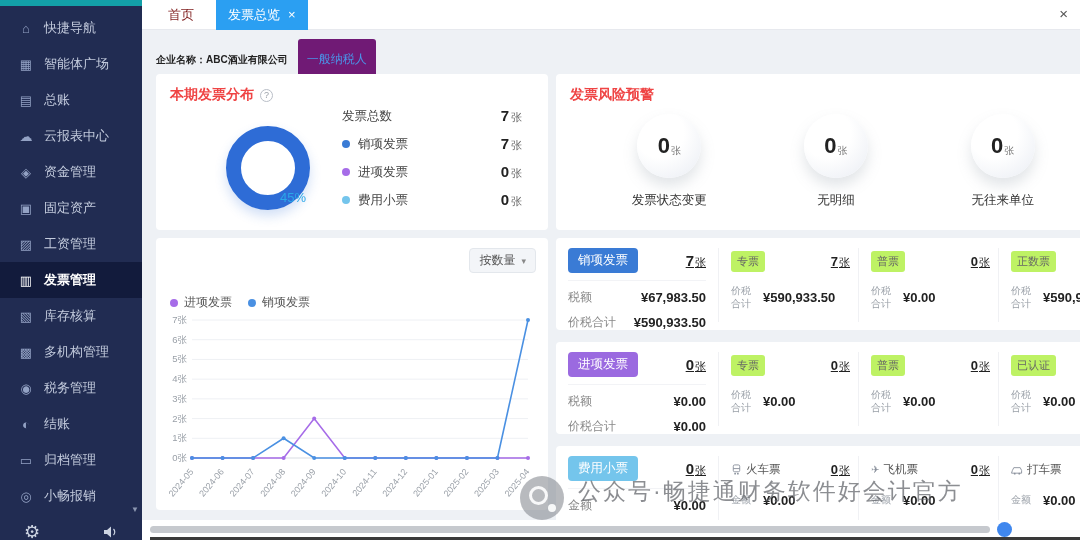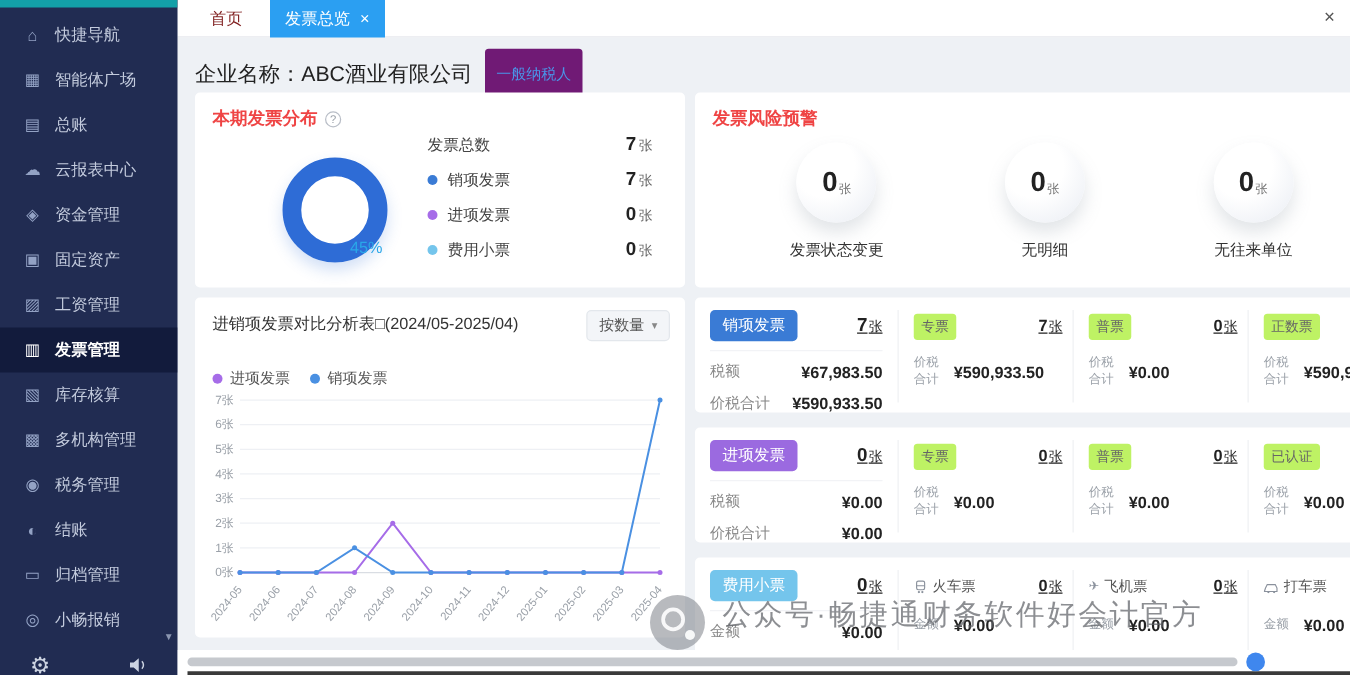--- a/index.html
+++ b/index.html
@@ -24,21 +24,21 @@
   .tabbar{position:absolute;left:142px;top:0;right:0;height:30px;background:#fff;border-bottom:1px solid #e7e9ee;display:flex;align-items:center;padding-left:14px;z-index:4}
   .tab-list{display:flex;gap:10px;height:30px;align-items:stretch}
   .tab{font-size:13px;color:#7f1d1d;padding:0 12px;display:flex;align-items:center;gap:8px;cursor:pointer}
   .tab.active{background:#2b9ff2;color:#fff}
   .tab-close{font-size:13px;line-height:1;cursor:pointer}
   .win-close{position:absolute;right:12px;top:6px;font-size:15px;color:#555;cursor:pointer;line-height:1}
 
   
   .content{position:absolute;left:142px;top:30px;width:938px;height:510px;overflow:hidden}
   .company-row{position:absolute;left:14px;top:9px;display:flex;align-items:center;gap:10px}
-  .company-name{font-size:17px;font-weight:normal;color:#222}
+  .company-name{font-size:10px;font-weight:bold;color:#222}
   .badge{background:#701a75;color:#4a94e8;font-size:12px;padding:12px 9px;border-radius:3px}
 
   .card{position:absolute;background:#fff;border-radius:4px}
   .card-head{display:flex;align-items:center;gap:6px;padding:12px 12px 0 14px}
   .card-title{font-size:14px;font-weight:bold;color:#ef4444}
   .help{width:13px;height:13px;border:1px solid #b9bec7;border-radius:50%;color:#9aa0a8;font-size:9px;display:inline-flex;align-items:center;justify-content:center;cursor:pointer}
 
   
   .dist-card{left:14px;top:44px;width:392px;height:156px}
   .donut{position:absolute;left:70px;top:52px;width:84px;height:84px;border:15px solid #2e6cd6;border-radius:50%;box-shadow:0 6px 12px rgba(46,108,214,.22)}
@@ -256,23 +256,20 @@
           <div class="risk-circle">
             <b>0</b>
             <i>张</i>
           </div>
           <div class="risk-label">无往来单位</div>
         </div>
       </div>
   </div>
 
   <div class="card chart-card">
-    <div class="card-head">
-      <span class="chart-title">进销项发票对比分析表□(2024/05-2025/04)</span>
-    </div>
     <div class="pill">
       <span>按数量</span>
       <span class="arrow">▾</span>
     </div>
     <div class="legend">
         <span class="legend-item"><i class="dot" style="background:#a66ce8"></i>进项发票</span>
         <span class="legend-item"><i class="dot" style="background:#4a90e2"></i>销项发票</span>
       </div>
     <svg class="trend" width="384" height="196">
         <line x1="32" y1="146" x2="368" y2="146" stroke="#d9dde3"></line>

